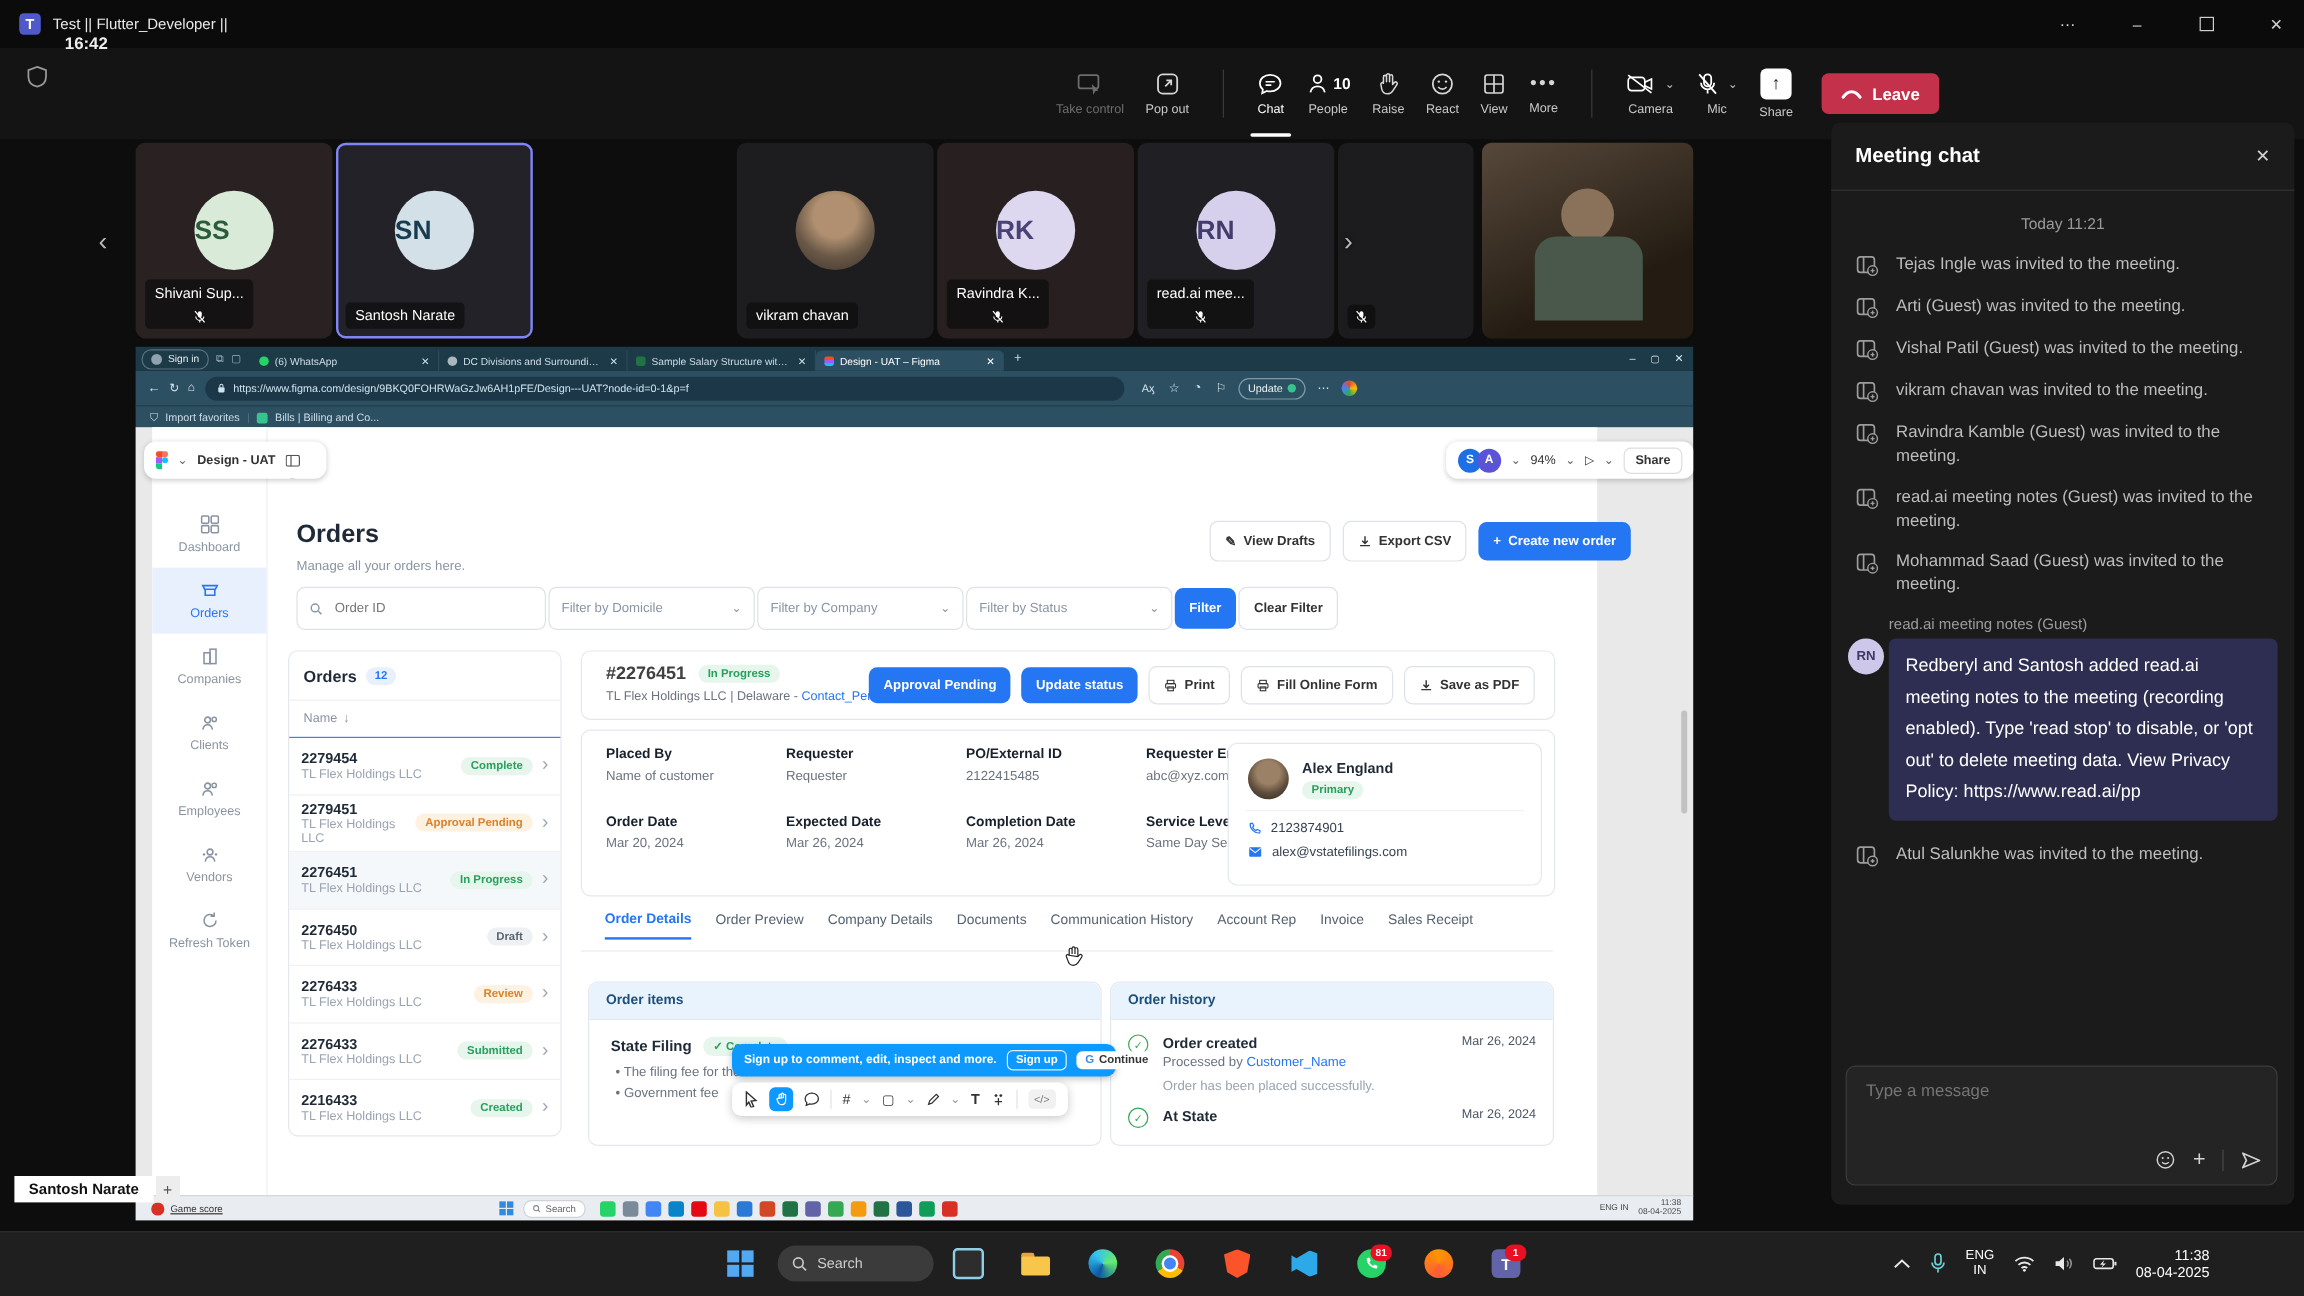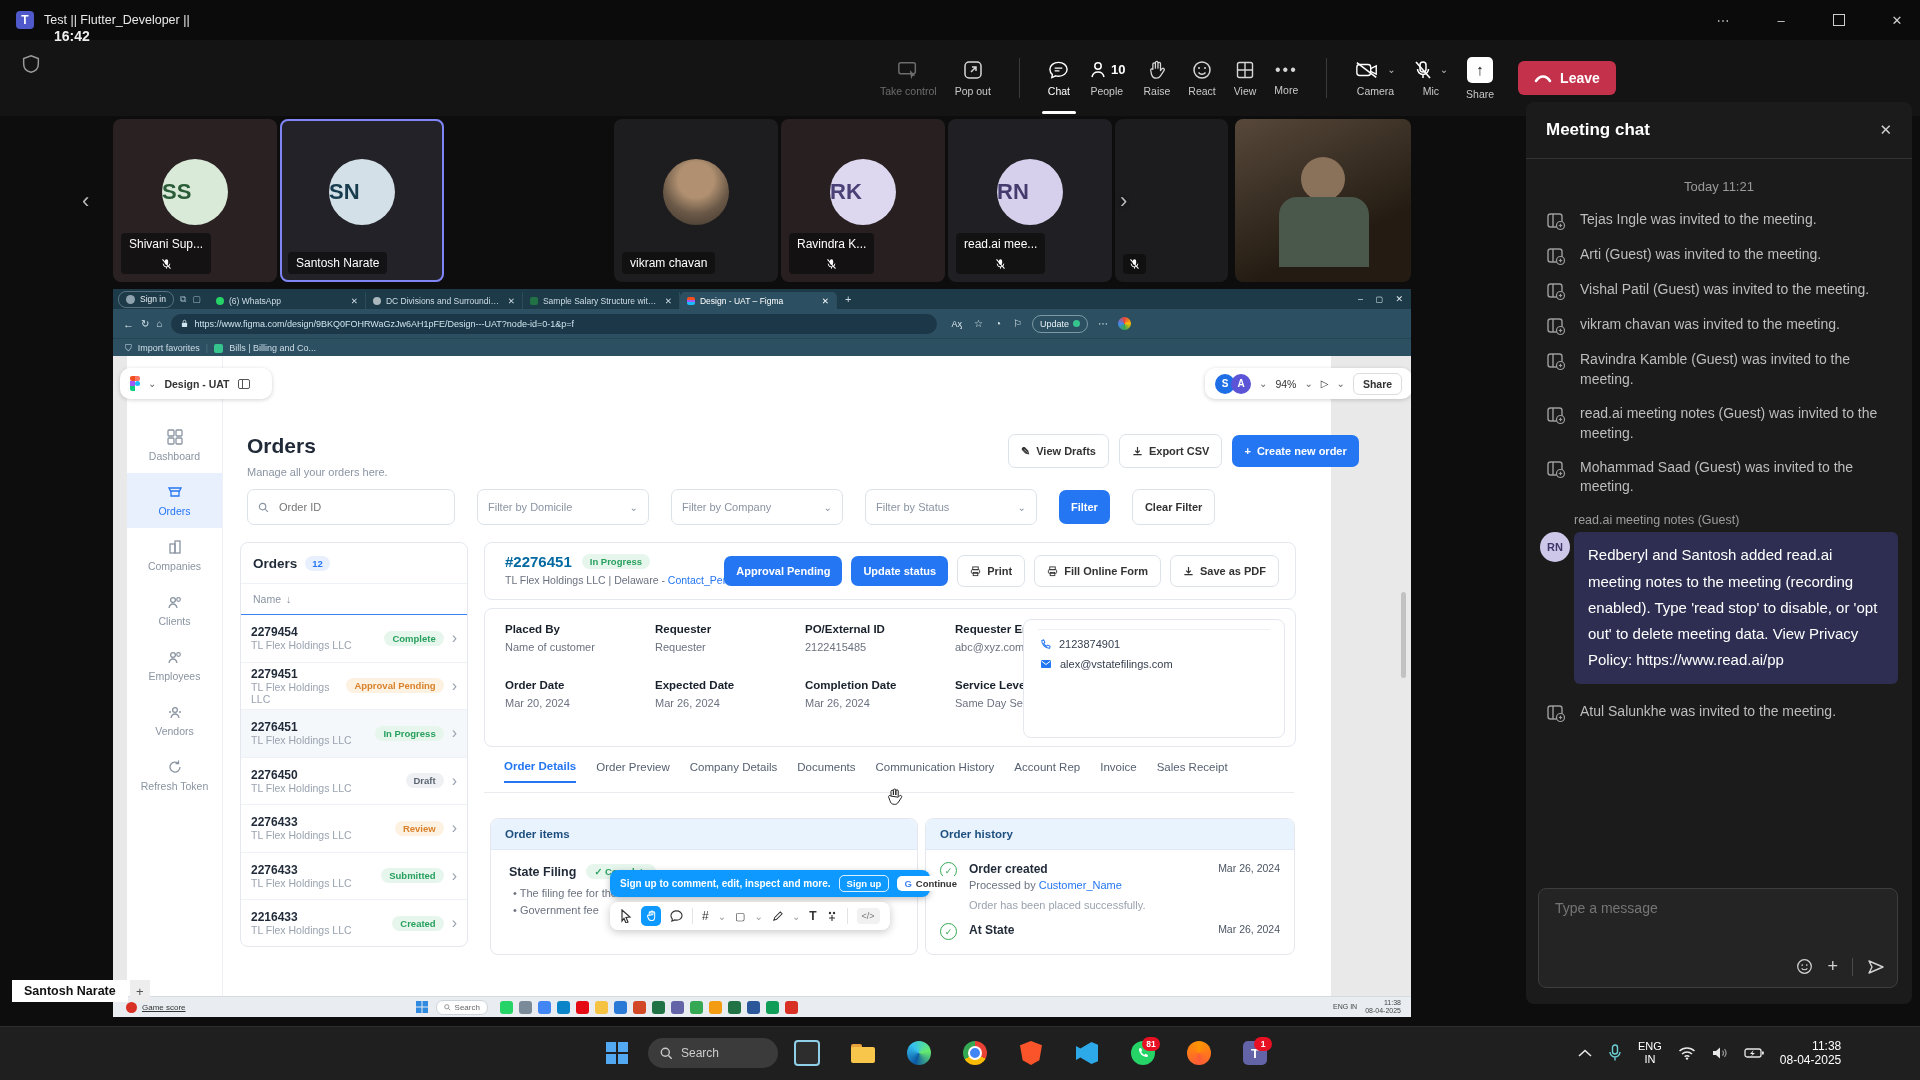--- a/index.html
+++ b/index.html
@@ -485,21 +485,21 @@
               </svg>
             </span>
           <span>Export CSV</span>
         </div>
         <div class="bbtn">
           <span>+</span>
             <span>Create new order</span>
         </div>
       </div>
 
-      <div class="abs flex" style="left:134px;top:133px;gap:22px;">
+      <div class="abs flex" style="left:134px;top:133px;gap:2px;">
         <div class="filt" style="width:186px;gap:8px;">
           <span>
               <svg width="11" height="11" viewBox="0 0 12 12">
                 <circle cx="5" cy="5" r="3.5" fill="none" stroke="#8a94a3" stroke-width="1.3"></circle>
                 <path d="M8 8l2.8 2.8" stroke="#8a94a3" stroke-width="1.3"></path>
               </svg>
             </span>
           <input style="border: none; outline: none; width: 140px; font-size: 11px; color: rgb(51, 51, 51); font-family: &quot;Liberation Sans&quot;, sans-serif;" placeholder="Order ID">
         </div>
         <div class="filt" style="width:150px;justify-content:space-between;">
@@ -584,21 +584,21 @@
               <div class="oid">2216433</div>
               <div class="oco">TL Flex Holdings LLC</div>
             </div>
           <span class="pill p-green">Created</span>
           <span style="color:#9aa3b0;margin-left:8px;">›</span>
         </div>
       </div>
 
       <div class="card" style="left:371px;top:186px;width:810px;height:56px;">
         <div class="flex" style="margin:10px 0 0 20px;gap:10px;">
-          <span style="font-size:15px;font-weight:700;color:#0369a1;">#2276451</span>
+          <span style="font-size:15px;font-weight:700;color:#404040;">#2276451</span>
           <span class="pill p-green">In Progress</span>
         </div>
         <div style="margin:4px 0 0 20px;font-size:10.5px;color:#6b7280;">
           <span>TL Flex Holdings LLC | Delaware - </span><span class="link">Contact_Person.</span>
         </div>
         <div class="abs flex" style="right:16px;top:12px;gap:9px;">
           <div class="bbtn" style="height:30px;">
               <span>Approval Pending</span>
             </div>
           <div class="bbtn" style="height:30px;">
@@ -664,20 +664,27 @@
           <div>
               <div class="flabel">Completion Date</div>
               <div class="fval" style="margin-top:6px;">Mar 26, 2024</div>
             </div>
           <div>
               <div class="flabel">Service Level</div>
               <div class="fval" style="margin-top:6px;">Same Day Service</div>
             </div>
         </div>
         <div class="card" style="right:10px;top:10px;width:260px;height:117px;border-radius:8px;">
+          <div class="flex" style="margin:12px 0 0 16px;gap:11px;">
+            <span style="width:34px;height:34px;border-radius:50%;background:radial-gradient(circle at 50% 35%,#9b8166 0 34%,#5d4c3b 62%,#33291f);"></span>
+            <span>
+              <div style="font-size:12px;font-weight:700;color:#1f2937;">Alex England</div>
+              <span class="pill p-green" style="display:inline-block;margin-top:4px;">Primary</span>
+            </span>
+          </div>
           <div style="margin:9px 14px 0 14px;border-top:1px solid #eef1f5;"></div>
           <div class="flex" style="margin:8px 0 0 16px;gap:8px;font-size:11px;color:#374151;">
             <span>
                 <svg width="11" height="11" viewBox="0 0 12 12">
                   <path d="M2 1.5L4 1l1.3 2.6-1.2 1.2a8 8 0 0 0 3.1 3.1l1.2-1.2L11 8l-.5 2c-4.7.3-9-4-8.5-8.5z" fill="none" stroke="#2476f2" stroke-width="1.1"></path>
                 </svg>
               </span>
             <span>2123874901</span>
           </div>
           <div class="flex" style="margin:8px 0 0 16px;gap:8px;font-size:11px;color:#374151;">

